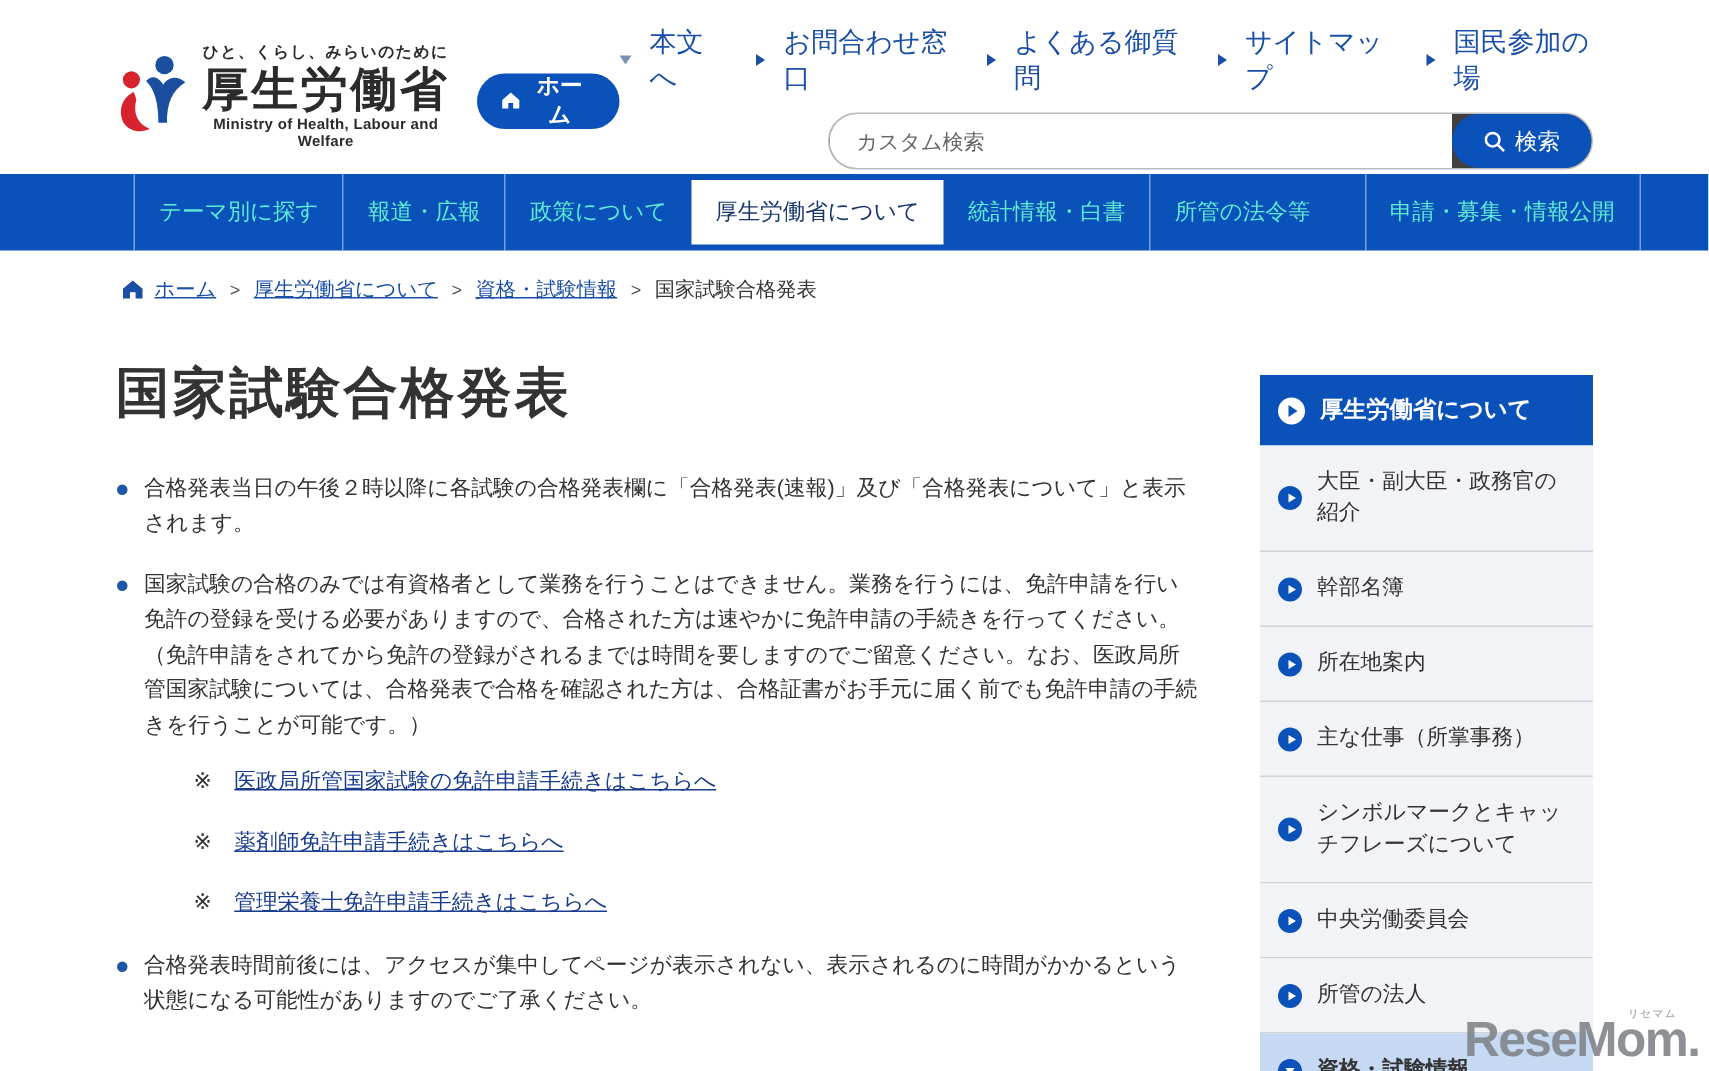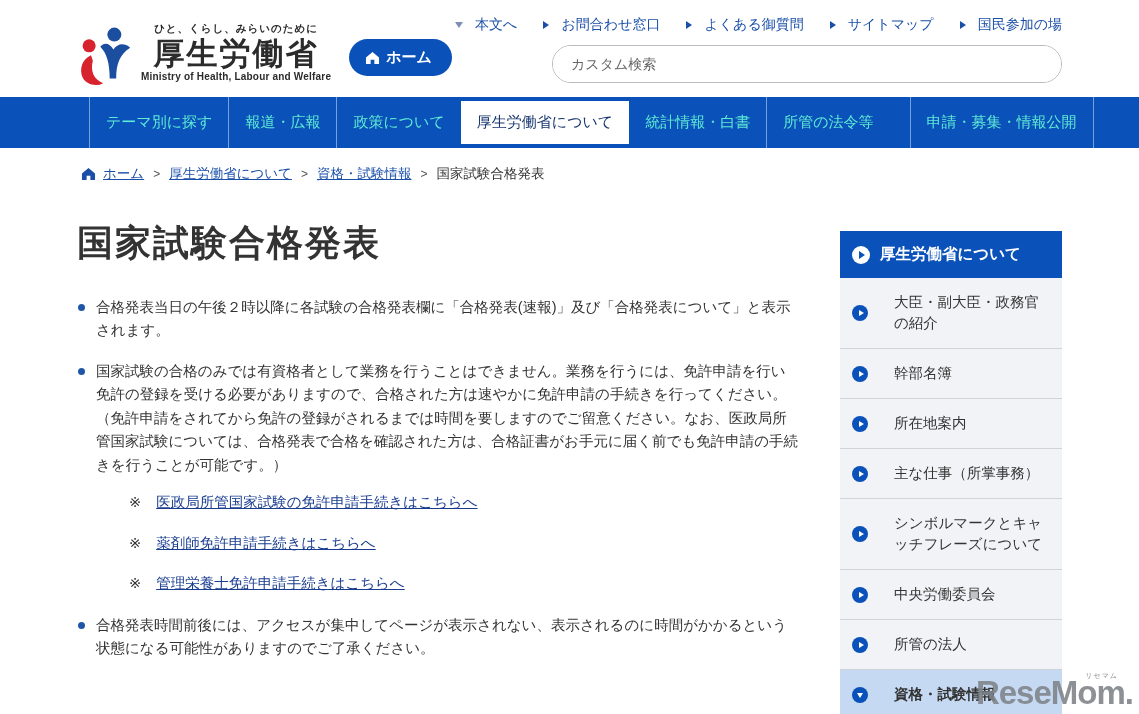--- a/index.html
+++ b/index.html
@@ -1,35 +1,35 @@
 <!DOCTYPE html>
 <html lang="ja"><head>
 <meta charset="utf-8">
 <style>
   * { margin:0; padding:0; box-sizing:border-box; }
   html,body { width:1139px; height:714px; overflow:hidden; background:#fff;
     font-family:"Liberation Sans","DejaVu Sans",sans-serif; color:#333; }
   body { position:relative; }
 
   
-  .site-header { height:97px; background:#fff; }
+  .site-header { height:116px; background:#fff; }
   .header-inner { width:985px; margin:0 auto; display:flex; justify-content:space-between; height:100%; }
   .logo-block { display:flex; align-items:center; padding-top:12px; }
   .logo { display:flex; align-items:flex-start; text-decoration:none; color:#2b2b2b; cursor:pointer; }
   .logo-mark { width:56px; height:62px; margin-right:8px; margin-top:4px; }
   .logo-text { text-align:center; }
   .logo-tagline { font-size:10.5px; font-weight:bold; letter-spacing:1px; color:#2b2b2b; }
   .logo-name { font-size:31px; font-weight:bold; letter-spacing:2px; line-height:1.15; color:#2b2b2b; }
   .logo-en { font-size:10px; font-weight:bold; color:#2b2b2b; letter-spacing:.2px; }
   .home-btn { margin-left:18px; margin-top:6px; background:#0a52ba; color:#fff; border:none; cursor:pointer;
     border-radius:20px; height:37px; padding:0 20px 0 16px; font-size:15px; font-weight:bold;
     display:flex; align-items:center; gap:6px; }
   .header-right { display:flex; flex-direction:column; align-items:flex-end; padding-top:16px; }
   .utility { display:flex; gap:26px; margin-bottom:11px; }
-  .utility a { font-size:14px; color:#1a4fa8; text-decoration:none; display:flex; align-items:center; gap:12px; cursor:pointer; }
+  .utility a { font-size:18px; color:#1a4fa8; text-decoration:none; display:flex; align-items:center; gap:12px; cursor:pointer; }
   .tri-down { width:0; height:0; border-left:4.5px solid transparent; border-right:4.5px solid transparent; border-top:6px solid #7d8fb8; display:inline-block; }
   .tri-right { width:0; height:0; border-top:4.5px solid transparent; border-bottom:4.5px solid transparent; border-left:6px solid #1a4fa8; display:inline-block; }
   .searchbar { width:510px; height:38px; display:flex; border:1px solid #b9bcc0; border-radius:19px; overflow:hidden; background:#404040; }
   .searchbar input { flex:1; border:none; outline:none; padding:0 18px; font-size:14px; color:#333;
     font-family:"Liberation Sans","DejaVu Sans",sans-serif; }
   .searchbar input::placeholder { color:#4a4a4a; opacity:.85; }
   .search-btn { width:93px; border:none; background:#0a52ba; color:#fff; font-size:15px; cursor:pointer;
     display:flex; align-items:center; justify-content:center; gap:6px; border-radius:19px; }
 
   
@@ -65,21 +65,21 @@
   
   .sidebar-header { background:#0a52ba; color:#fff; font-size:15.5px; font-weight:bold;
     padding:13px 12px; display:flex; align-items:center; gap:10px; cursor:pointer; }
   .circ-icon { width:18px; height:18px; border-radius:50%; flex-shrink:0; display:inline-flex; align-items:center; justify-content:center; }
   .circ-white { background:#fff; }
   .circ-white .tri { width:0; height:0; border-top:4px solid transparent; border-bottom:4px solid transparent; border-left:6px solid #0a52ba; margin-left:2px; }
   .circ-blue { background:#0a52ba; width:16px; height:16px; }
   .circ-blue .tri { width:0; height:0; border-top:3.5px solid transparent; border-bottom:3.5px solid transparent; border-left:5.5px solid #fff; margin-left:2px; }
   .circ-blue .tri-d { width:0; height:0; border-left:3.5px solid transparent; border-right:3.5px solid transparent; border-top:5.5px solid #fff; margin-top:2px; }
   .sidebar-item { background:#f2f3f6; border-bottom:1px solid #cfd3da; padding:14px 12px; font-size:14.5px;
-    display:flex; align-items:center; gap:26px; line-height:1.45; cursor:pointer; color:#333; }
+    display:flex; align-items:center; gap:10px; line-height:1.45; cursor:pointer; color:#333; }
   .sidebar-item.active { background:#c5d9f2; font-weight:bold; }
 
   
   .watermark { position:absolute; right:6px; bottom:2px; font-size:33px; font-weight:900; letter-spacing:-1px;
     color:rgba(125,130,136,.88); z-index:10; pointer-events:none; }
   .watermark .ruby { position:absolute; top:-3px; right:15px; font-size:7px; font-weight:normal; letter-spacing:1px; }
 </style>
 </head>
 <body>
 
@@ -124,20 +124,27 @@
             <span class="tri-right"></span>
             <span>サイトマップ</span>
           </a>
         <a>
             <span class="tri-right"></span>
             <span>国民参加の場</span>
           </a>
       </nav>
       <div class="searchbar">
         <input type="text" placeholder="カスタム検索" style="">
+        <button class="search-btn">
+          <svg width="15" height="15" viewBox="0 0 16 16">
+            <circle cx="6.5" cy="6.5" r="4.8" fill="none" stroke="#fff" stroke-width="1.8"></circle>
+            <line x1="10.2" y1="10.2" x2="14.6" y2="14.6" stroke="#fff" stroke-width="1.8"></line>
+          </svg>
+          <span>検索</span>
+        </button>
       </div>
     </div>
   </div>
 </header>
 
 <nav class="global-nav">
   <div class="global-nav-inner">
     <div class="nav-item">テーマ別に探す</div>
     <div class="nav-item">報道・広報</div>
     <div class="nav-item">政策について</div>

